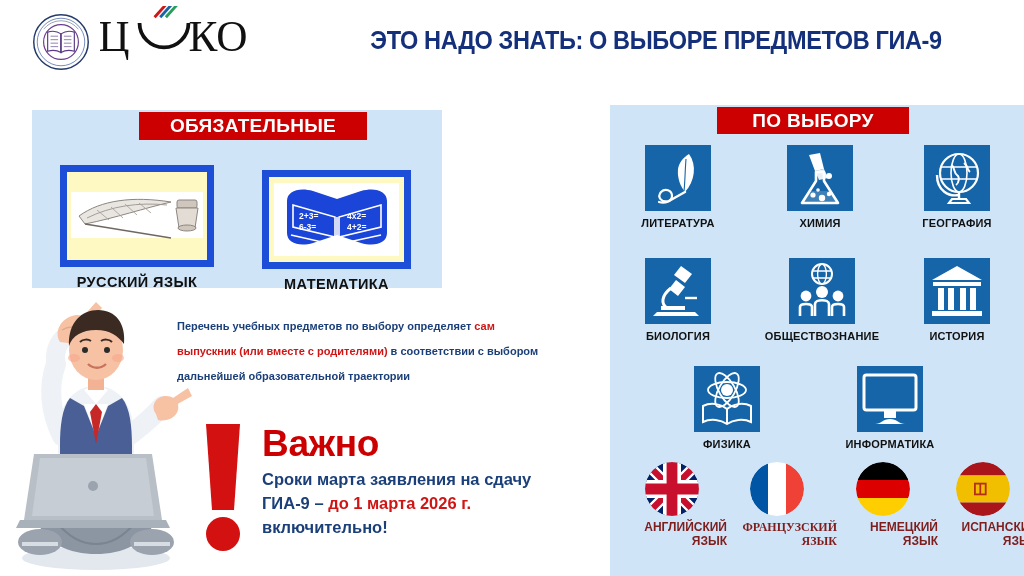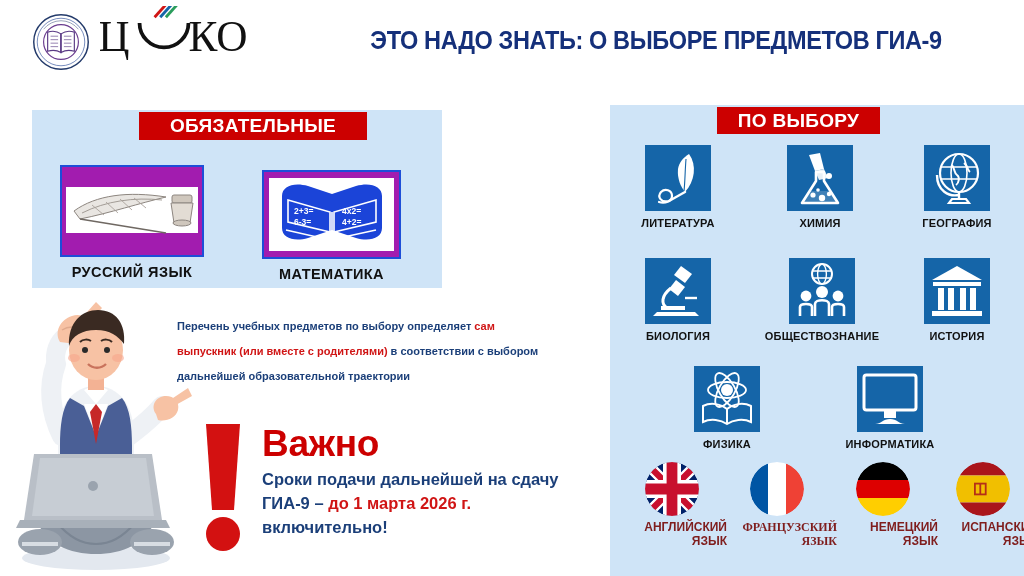--- a/index.html
+++ b/index.html
@@ -25,26 +25,26 @@
   .panel{position:absolute;background:#cfe4f7;}
   .panel-left{left:32px;top:110px;width:410px;height:178px;}
   .panel-right{left:610px;top:105px;width:414px;height:471px;}
 
   .banner{
     position:absolute;background:#cc0000;color:#ffffff;font-weight:bold;
     text-align:center;display:flex;align-items:center;justify-content:center;
     letter-spacing:0.3px;
   }
   .banner-left{left:139px;top:112px;width:228px;height:28px;font-size:19px;}
-  .banner-right{left:717px;top:107px;width:163px;height:27px;font-size:19px;}
+  .banner-right{left:717px;top:107px;width:192px;height:27px;font-size:19px;}
 
   
   .m-card{position:absolute;}
   .m-thumb{
-    background:#a21caf;border:2px solid #1d4ed8;display:flex;
+    background:#fef9c3;border:7px solid #1d4ed8;display:flex;
     align-items:center;justify-content:center;overflow:hidden;
   }
   .m-label{
     text-align:center;color:#111;font-weight:bold;font-size:14.5px;
     letter-spacing:0.4px;margin-top:7px;white-space:nowrap;
   }
   .card-rus{left:60px;top:165px;}
   .card-rus .m-thumb{width:140px;height:88px;}
   .card-mat{left:262px;top:170px;}
   .card-mat .m-thumb{width:135px;height:85px;}
@@ -221,21 +221,21 @@
   <div class="para">
     <span>Перечень учебных предметов по выбору определяет </span><span class="hl">сам выпускник (или вместе с родителями)</span><span> в соответствии с выбором дальнейшей образовательной траектории</span>
   </div>
 
   <svg class="excl" viewBox="0 0 46 128">
     <path d="M6 0 L40 0 L34 86 L12 86 Z" fill="#d31111"></path>
     <circle cx="23" cy="110" r="17" fill="#d31111"></circle>
   </svg>
   <div class="imp-head">Важно</div>
   <div class="imp-body">
-    <span>Сроки подачи дальнейшей на сдачу</span><br>
+    <span>Сроки марта заявления на сдачу</span><br>
     <span>ГИА-9 – </span><span class="hl">до 1 марта 2026 г.</span><br>
     <span>включительно!</span>
   </div>
 
   <div class="panel panel-right"></div>
   <div class="banner banner-right">ПО ВЫБОРУ</div>
 
   <div class="el" style="left:623px;top:145px;width:110px;">
     <div class="el-tile">
       <svg viewBox="0 0 66 66" width="66" height="66">

